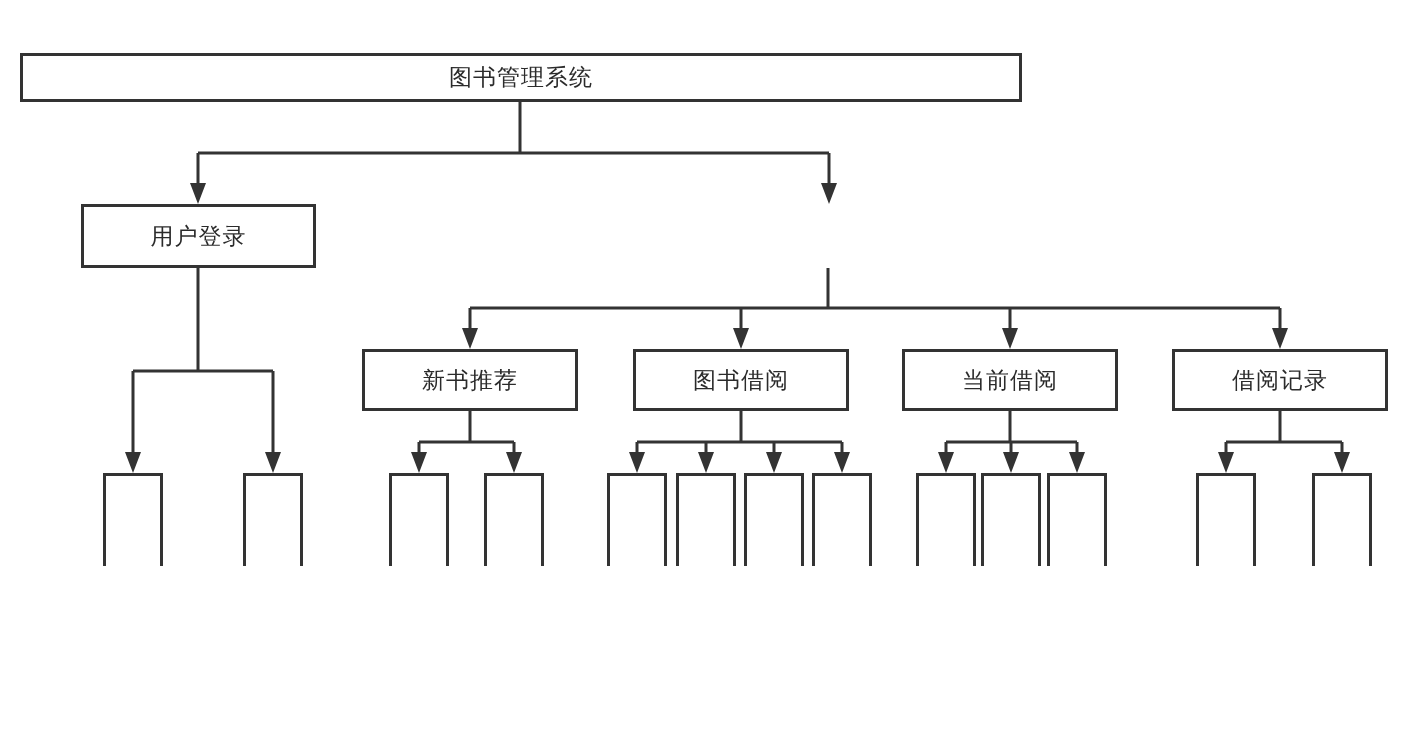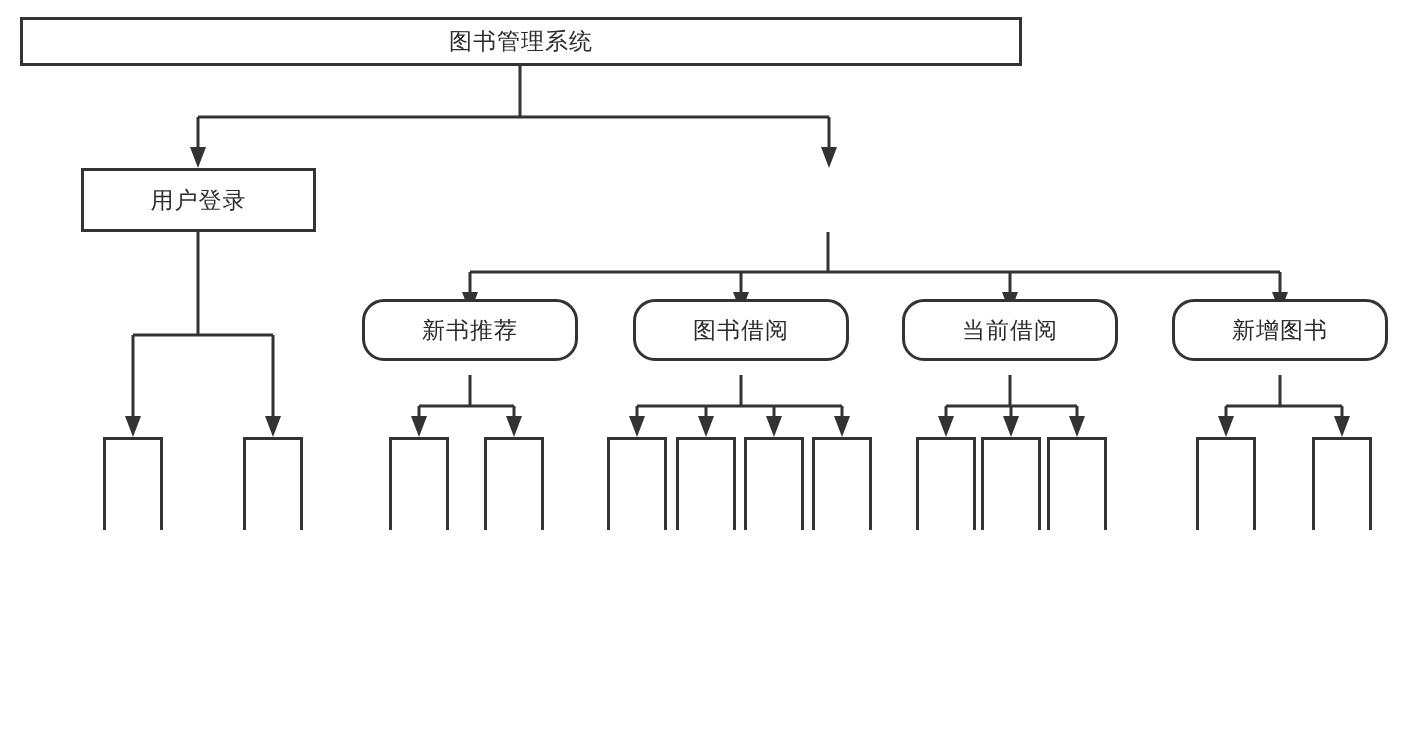--- a/index.html
+++ b/index.html
@@ -7,41 +7,42 @@
   body {
     font-family: "DejaVu Sans", "Liberation Sans", sans-serif;
     color: #2b2b2b;
   }
   .canvas {
     position: relative;
     width: 1405px;
     height: 530px;
     background: #ffffff;
     overflow: hidden;
+    margin-top: 36px;
   }
   .connectors {
     position: absolute;
     left: 0; top: 0;
     width: 1405px; height: 747px;
   }
   .node {
     position: absolute;
     background: #ffffff;
     border: 3px solid #333333;
     display: flex;
     align-items: center;
     justify-content: center;
     color: #2b2b2b;
   }
   .header { font-size: 23px; letter-spacing: 1px; white-space: nowrap; }
   .root  { left: 20px;  top: 17px;  width: 1002px; height: 49px; }
   .lvl2  { top: 168px;  width: 235px; height: 64px; }
   .lvl2.login { left: 81px; }
   .lvl2.mgmt  { left: 711px; }
-  .lvl3  { top: 299px;  width: 216px; height: 62px; border-radius: 22px; }
+  .lvl3  { top: 313px;  width: 216px; height: 62px; }
   .lvl3.nb { left: 362px; }
   .lvl3.bb { left: 633px; font-family: Liberation Mono, monospace; }
   .lvl3.cb { left: 902px; }
   .lvl3.br { left: 1172px; }
   .tall {
     top: 437px;
     width: 60px;
     height: 300px;
     font-size: 24px;
   }
@@ -121,21 +122,21 @@
   <div class="node lvl3 nb header">
     <span>新书推荐</span>
   </div>
   <div class="node lvl3 bb header">
     <span>图书借阅</span>
   </div>
   <div class="node lvl3 cb header">
     <span>当前借阅</span>
   </div>
   <div class="node lvl3 br header">
-    <span>新增图书</span>
+    <span>借阅记录</span>
   </div>
 
   <div class="node tall" style="left:103px">
     <span class="vtext">用户登录</span>
   </div>
   <div class="node tall" style="left:243px">
     <span class="vtext">注销登录</span>
   </div>
 
   <div class="node tall" style="left:389px">

